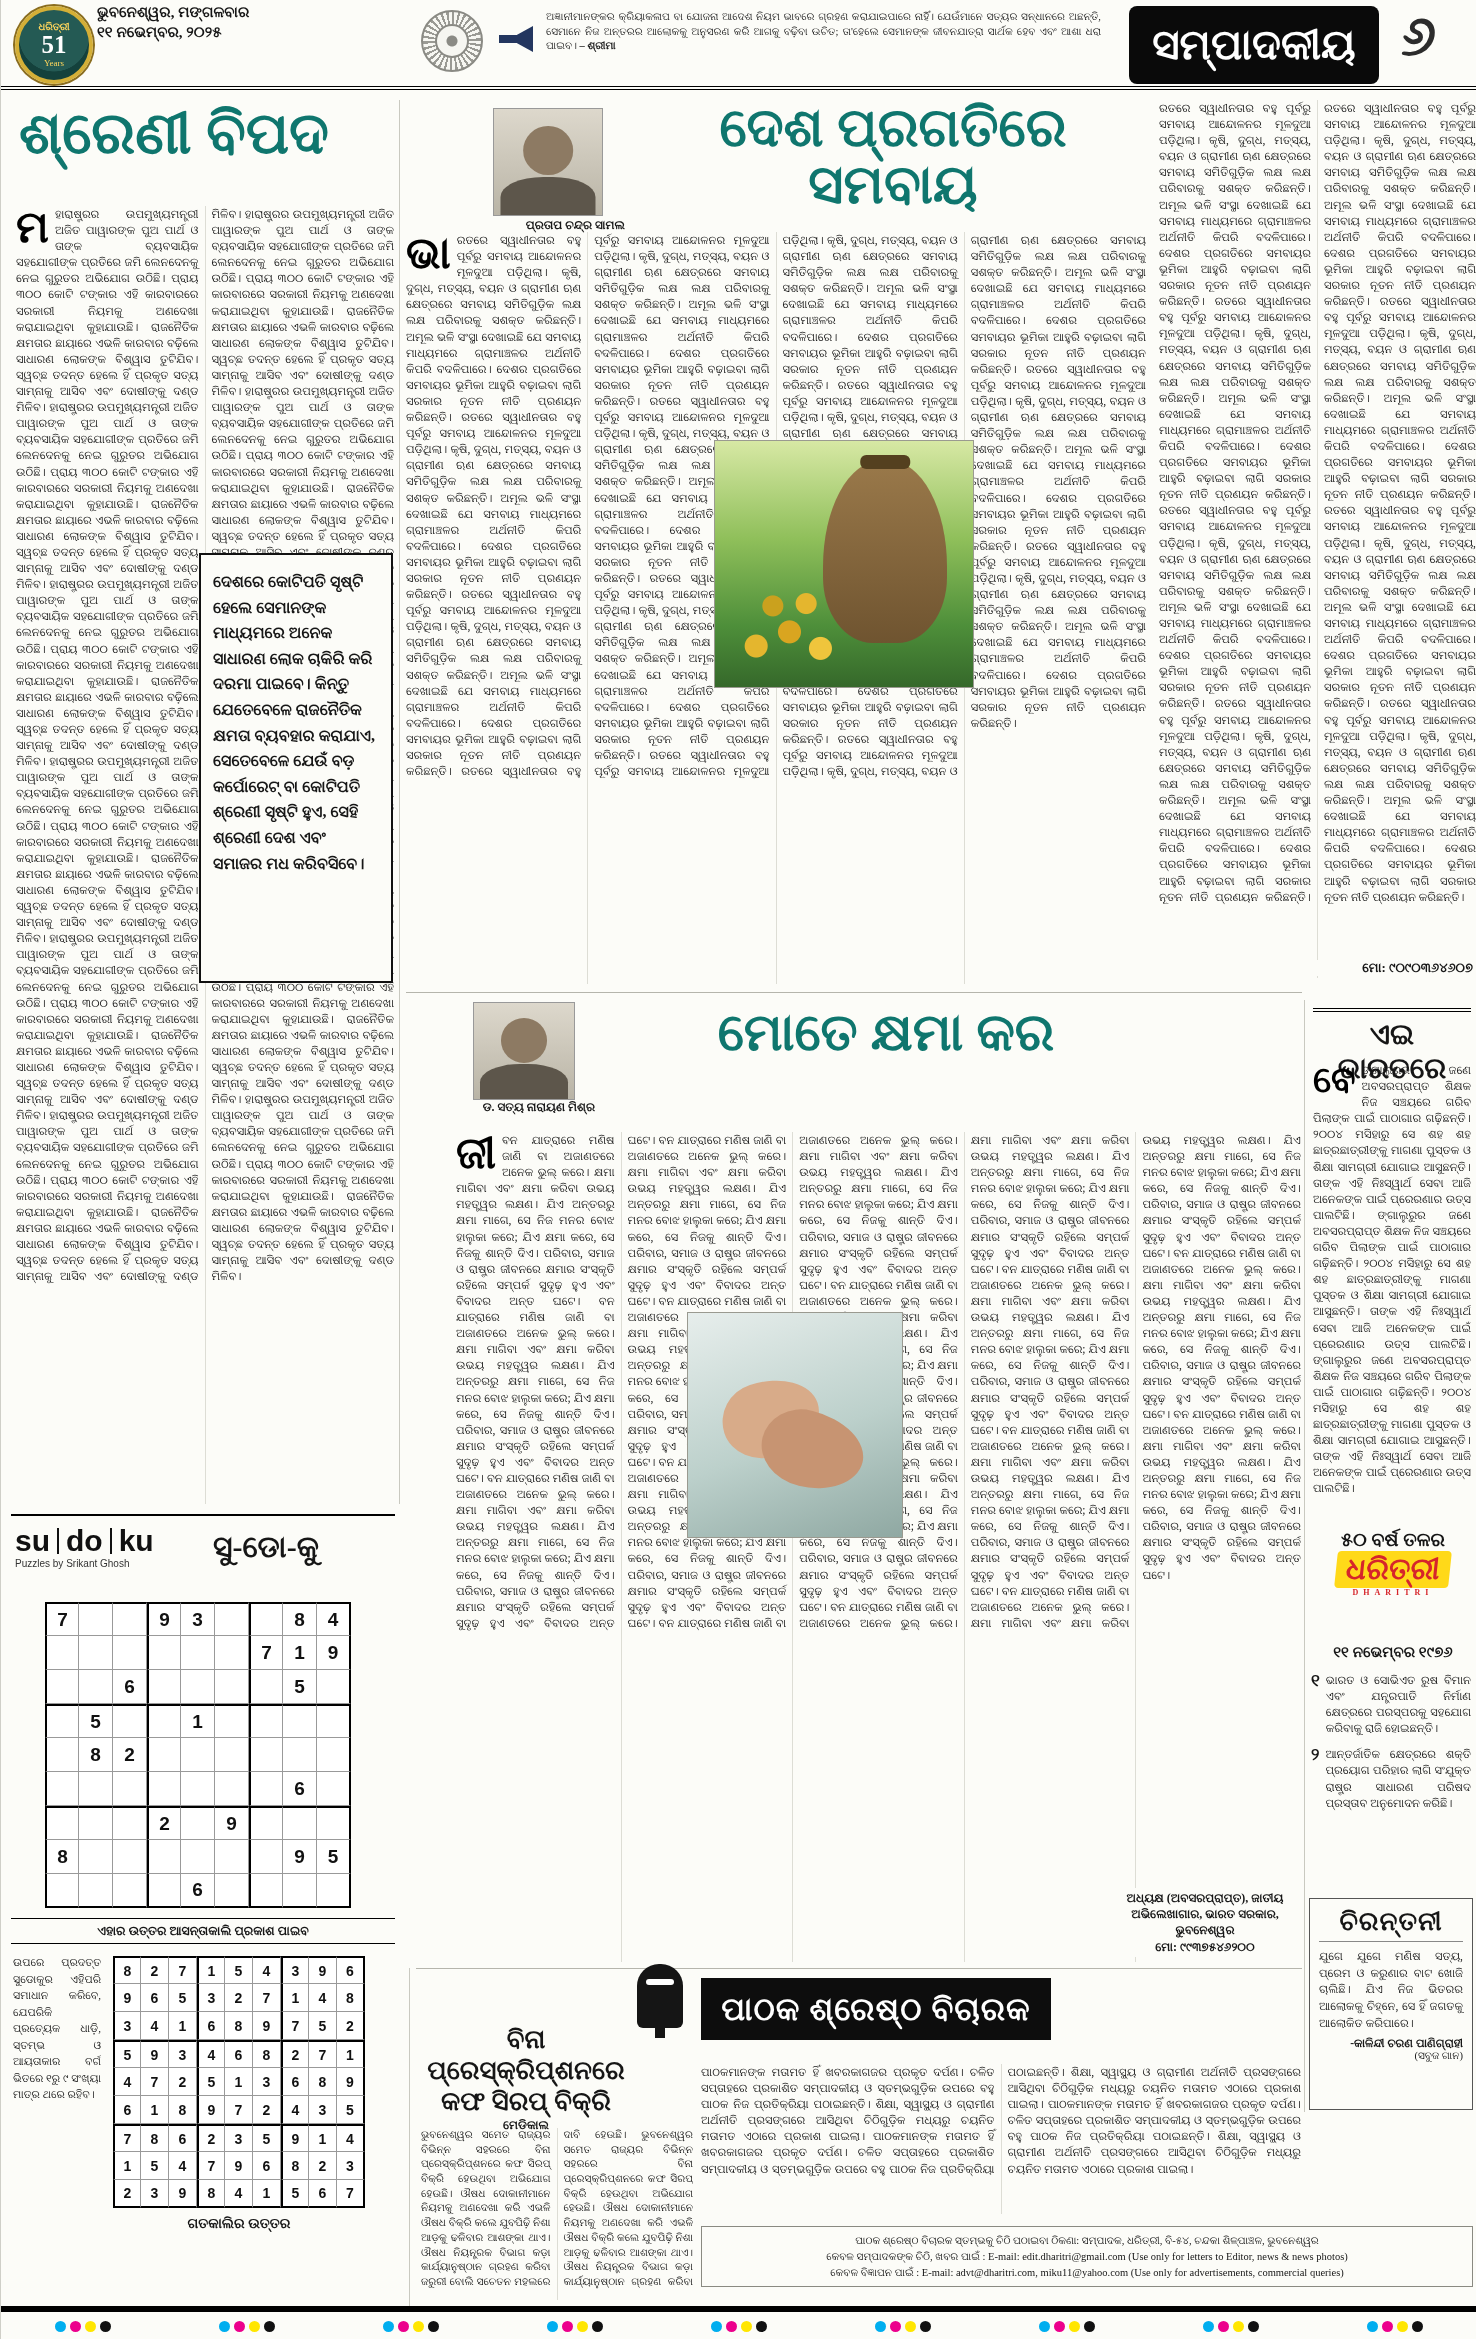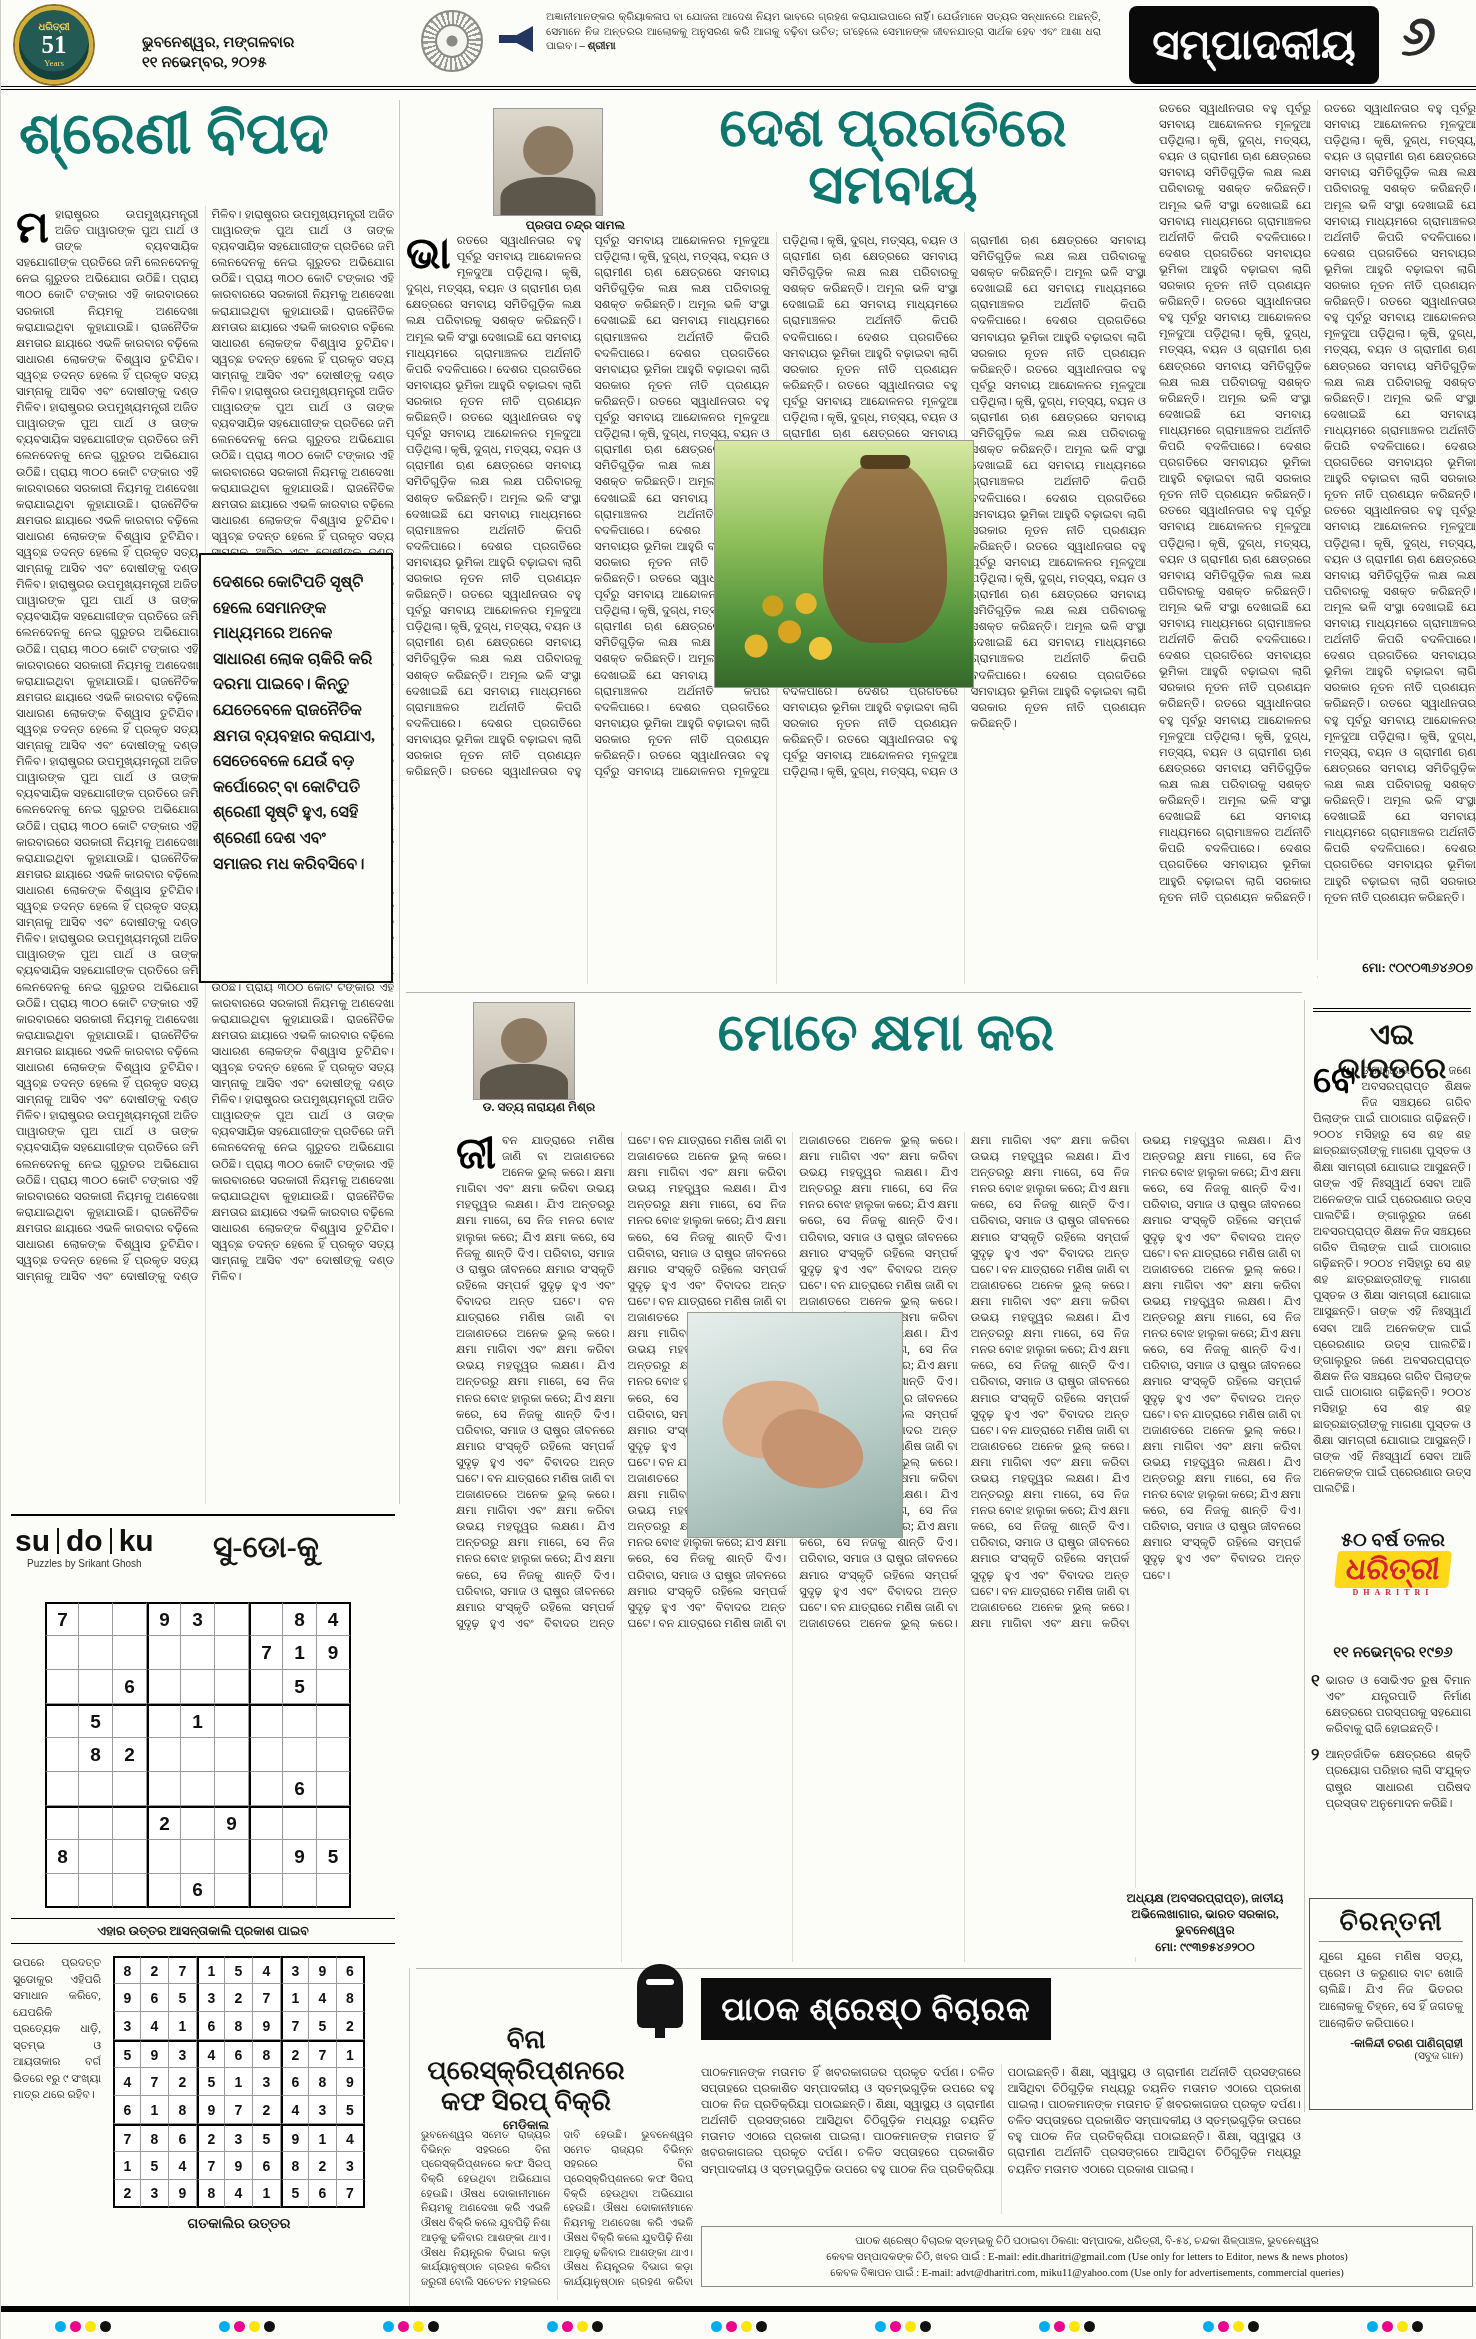--- a/index.html
+++ b/index.html
@@ -113,21 +113,21 @@
 </head>
 <body>
 
 <div class="page">
 
   <div class="abs badge" style="left:14px;top:6px;">
     <span class="b-name">ଧରିତ୍ରୀ</span>
     <span class="b-51">51</span>
     <span class="b-years">Years</span>
   </div>
-  <div class="abs masthead-date" style="left:96px;top:32px;margin-left:45px;">
+  <div class="abs masthead-date" style="left:96px;top:2px;">
     <div>ଭୁବନେଶ୍ୱର, ମଙ୍ଗଳବାର</div>
     <div>୧୧ ନଭେମ୍ବର, ୨୦୨୫</div>
   </div>
   <div class="abs mandala" style="left:420px;top:10px;"></div>
   <div class="abs megaphone" style="left:498px;top:26px;"></div>
   <div class="abs mast-quote" style="left:545px;top:10px;width:555px;height:72px;overflow:hidden;">
     <span>ଅଜ୍ଞାନୀମାନଙ୍କର କ୍ରିୟାକଳାପ ବା ଯୋଜନା ଆଦେଶ ନିୟମ ଭାବରେ ଗ୍ରହଣ କରାଯାଇପାରେ ନାହିଁ। ଯେଉଁମାନେ ସତ୍ୟର ସନ୍ଧାନରେ ଅଛନ୍ତି, ସେମାନେ ନିଜ ଅନ୍ତରର ଆଲୋକକୁ ଅନୁସରଣ କରି ଆଗକୁ ବଢ଼ିବା ଉଚିତ; ତା'ହେଲେ ସେମାନଙ୍କ ଜୀବନଯାତ୍ରା ସାର୍ଥକ ହେବ ଏବଂ ଆଶା ଧରା ପାଇବ।</span>
     <span class="attr">– ଶ୍ରୀମା</span>
   </div>
   <div class="abs ed-band" style="left:1128px;top:6px;width:250px;height:78px;">
@@ -205,21 +205,21 @@
   </div>
 
   <div class="abs chira" style="left:1308px;top:1898px;width:144px;height:194px;overflow:hidden;">
     <div class="chira-title">ଚିରନ୍ତନୀ</div>
     <div class="chira-quote">ଯୁଗେ ଯୁଗେ ମଣିଷ ସତ୍ୟ, ପ୍ରେମ ଓ କରୁଣାର ବାଟ ଖୋଜି ଚାଲିଛି। ଯିଏ ନିଜ ଭିତରର ଆଲୋକକୁ ଚିହ୍ନେ, ସେ ହିଁ ଜଗତକୁ ଆଲୋକିତ କରିପାରେ।</div>
     <div class="chira-attr">-କାଳିନ୍ଦୀ ଚରଣ ପାଣିଗ୍ରାହୀ</div>
     <div class="chira-src">(ସବୁଜ ଗାନ)</div>
   </div>
 
   <div class="abs" style="left:10px;top:1514px;width:384px;border-top:2px solid #000;"></div>
-  <div class="abs" style="left:14px;top:1524px;text-align:center;">
+  <div class="abs" style="left:14px;top:1524px;">
     <span class="sdk-logo">
       <span>su</span><span class="sdk-sep"></span><span>do</span><span class="sdk-sep"></span><span>ku</span>
     </span>
     <div class="sdk-tag">Puzzles by Srikant Ghosh</div>
   </div>
   <div class="abs sdk-odia" style="left:212px;top:1530px;">ସୁ-ଡୋ-କୁ</div>
   <div class="abs sd-grid puzzle" style="left:44px;top:1602px;width:306px;height:306px;">
       <div class="sd-cell bl bt">7</div>
       <div class="sd-cell bt"></div>
       <div class="sd-cell bt"></div>

